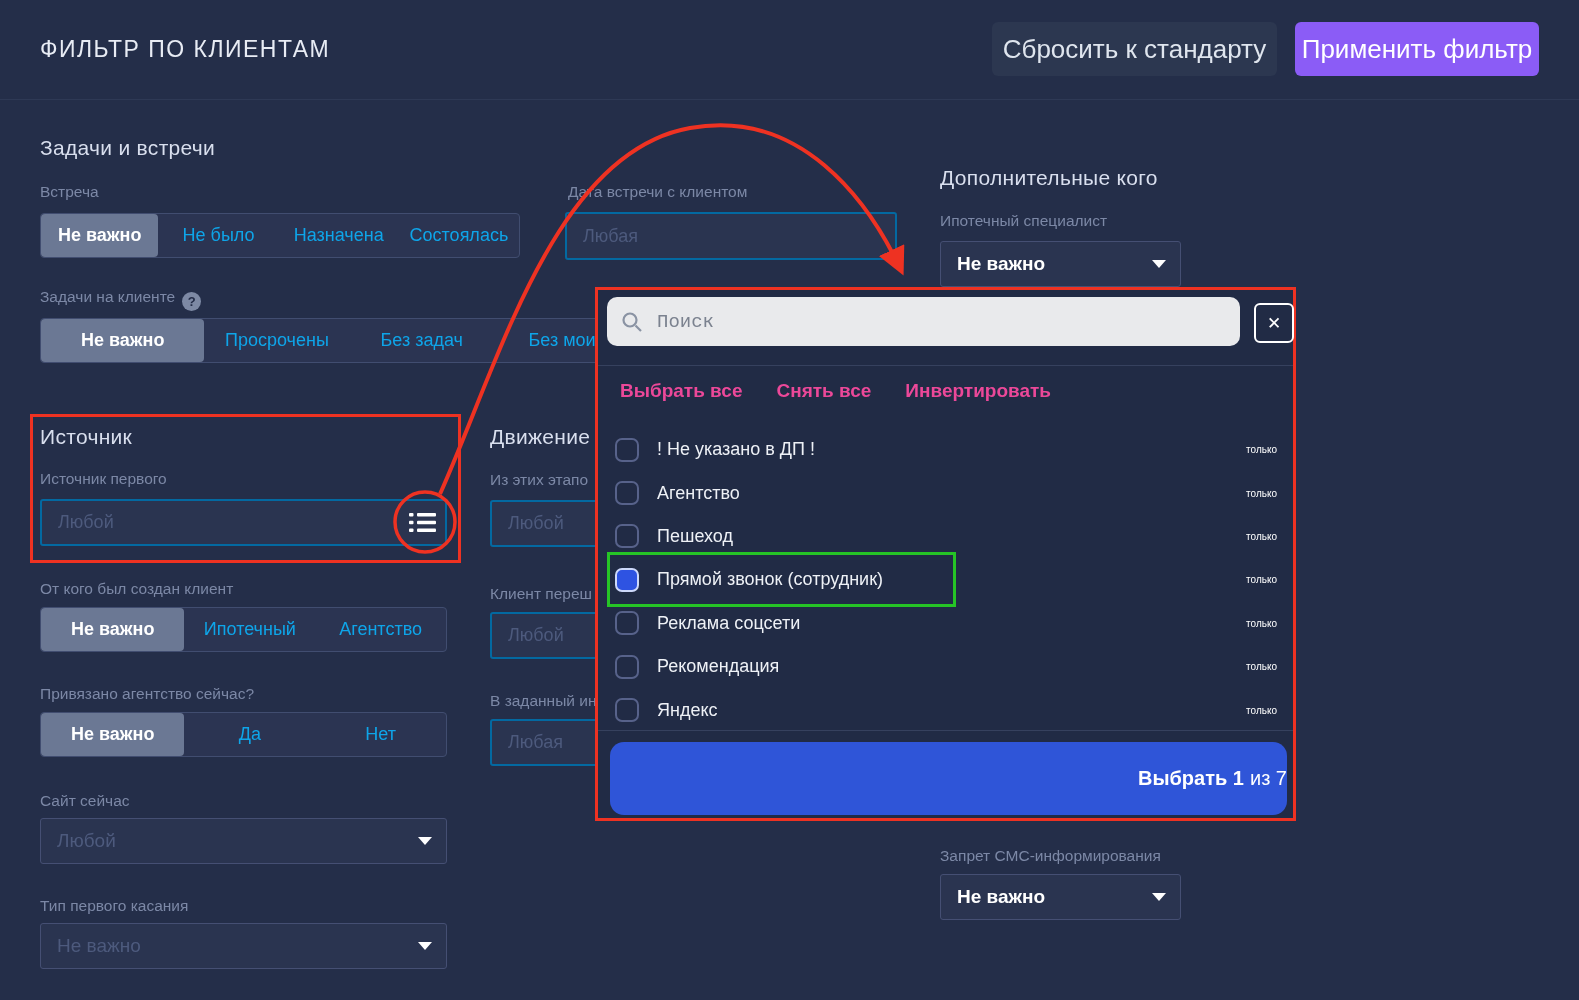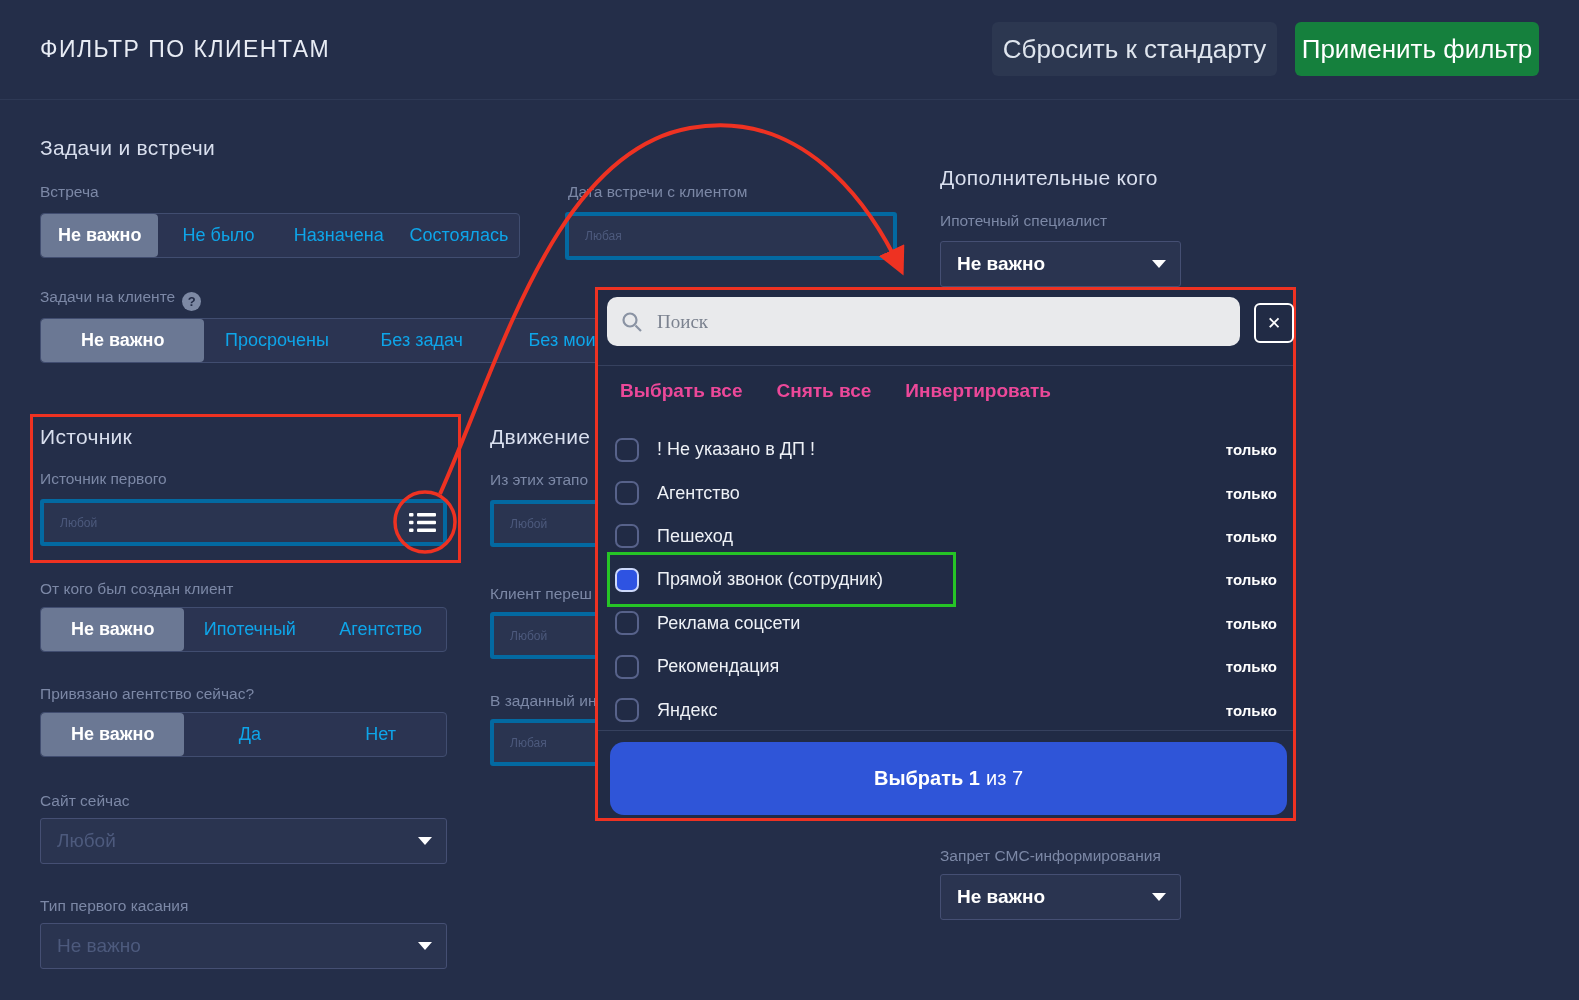--- a/index.html
+++ b/index.html
@@ -10,64 +10,64 @@
   }
   .abs{position:absolute;box-sizing:border-box}
   .lbl{font-size:15.5px;color:#7c88a6}
   .h2{font-size:21px;color:#d9dfee;letter-spacing:.3px}
   
   .hdr-divider{left:0;top:99px;width:1579px;height:1px;background:#2e3955}
   .title{left:40px;top:36px;font-size:23px;letter-spacing:1.5px;color:#e8ecf4}
   .btn{display:flex;align-items:center;justify-content:center;border-radius:6px;
        font-size:26px;cursor:pointer}
   .btn-reset{left:992px;top:22px;width:285px;height:54px;background:#2c3750;color:#dfe5ee}
-  .btn-apply{left:1295px;top:22px;width:244px;height:54px;background:#15803d;color:#fff}
+  .btn-apply{left:1295px;top:22px;width:244px;height:54px;background:#8b5cf6;color:#fff}
   
   .seg{display:flex;align-items:stretch;background:#2b3452;border:1px solid #414d70;
        border-radius:4px;height:45px}
   .seg .opt{flex:1;display:flex;align-items:center;justify-content:center;
        font-size:18px;color:#0ea5e9;cursor:pointer;white-space:nowrap}
   .seg .opt.sel{flex:0 0 auto;background:#6b7894;border-radius:4px;color:#fff;font-weight:bold}
   
-  .inp{background:#2a3450;border:4px solid #0369a1;border-radius:3px;color:#e8ecf5;
-       font-size:12px;padding:0 16px;outline:none;font-family:"Liberation Sans",sans-serif}
+  .inp{background:#2a3450;border:2px solid #0369a1;border-radius:3px;color:#e8ecf5;
+       font-size:18px;padding:0 16px;outline:none;font-family:"Liberation Sans",sans-serif}
   .inp::placeholder{color:#4d5a7d}
   .dd{background:#2a3450;border:1px solid #454f73;border-radius:3px;display:flex;
       align-items:center;justify-content:space-between;padding:0 14px 0 16px;cursor:pointer}
   .dd .val{font-size:19px;color:#4d5a7d}
   .dd.lit .val{color:#fff;font-weight:bold}
   .caret{width:0;height:0;border-left:7px solid transparent;border-right:7px solid transparent;
          border-top:8px solid #fff}
   .help{display:inline-flex;align-items:center;justify-content:center;width:19px;height:19px;
         border-radius:50%;background:#7d89a4;color:#232c47;font-size:13px;font-weight:bold;
         margin-left:7px;vertical-align:-4px}
   
   .modal{left:595px;top:287px;width:701px;height:534px;background:#212b45;
          border:3px solid #ee3222;z-index:10}
   .modal-inner{position:absolute;left:0;top:0;right:0;bottom:0}
   .search{position:absolute;left:9px;top:7px;width:633px;height:49px;background:#e9eaec;
           border-radius:10px;display:flex;align-items:center;padding:0 14px;box-sizing:border-box}
   .search input{flex:1;border:none;background:transparent;outline:none;font-size:19px;
-          color:#3a3f4a;margin-left:12px;font-family:Liberation Serif, serif}
+          color:#3a3f4a;margin-left:12px;font-family:Liberation Mono, monospace}
   .search input::placeholder{color:#7b828f}
   .close{position:absolute;left:656px;top:13px;width:36px;height:36px;border:2px solid #fff;
          border-radius:6px;display:flex;align-items:center;justify-content:center;
          color:#fff;font-size:17px;cursor:pointer}
   .mdl-divider{position:absolute;left:0;right:0;height:1px;background:#36415e}
   .links{position:absolute;left:22px;top:90px;display:flex;gap:34px}
   .links span{font-size:19px;font-weight:bold;color:#ec4899;cursor:pointer}
   .rows{position:absolute;left:0;right:0;top:138px}
   .row{height:43.4px;display:flex;align-items:center;padding:0 16px 0 17px}
   .cb{width:24px;height:24px;border:2px solid #57628a;border-radius:7px;box-sizing:border-box;
       background:transparent;cursor:pointer;flex:0 0 auto}
   .cb.checked{background:#2e53e2;border-color:#cdd8fa}
   .row .txt{margin-left:18px;font-size:18px;color:#eef1f6}
-  .row .only{margin-left:auto;font-size:15px;font-weight:bold;color:#fff;cursor:pointer}
+  .row .only{margin-left:auto;font-size:10px;font-weight:normal;color:#fff;cursor:pointer}
   .submit{position:absolute;left:12px;top:452px;width:677px;height:73px;background:#2f55d8;
-          border-radius:14px;display:flex;align-items:center;justify-content:center;
+          border-radius:14px;display:flex;align-items:center;justify-content:flex-end;
           color:#fff;font-size:20px;cursor:pointer}
   .submit .b{font-weight:bold}
   .submit .r{margin-left:6px}
   
   .anno{z-index:20;pointer-events:none}
   .redbox{border:3px solid #ee3222}
   .greenbox{border:3px solid #26c426}
   #overlay{position:absolute;left:0;top:0;width:1579px;height:1000px;z-index:30;pointer-events:none}
 </style>
 </head>

